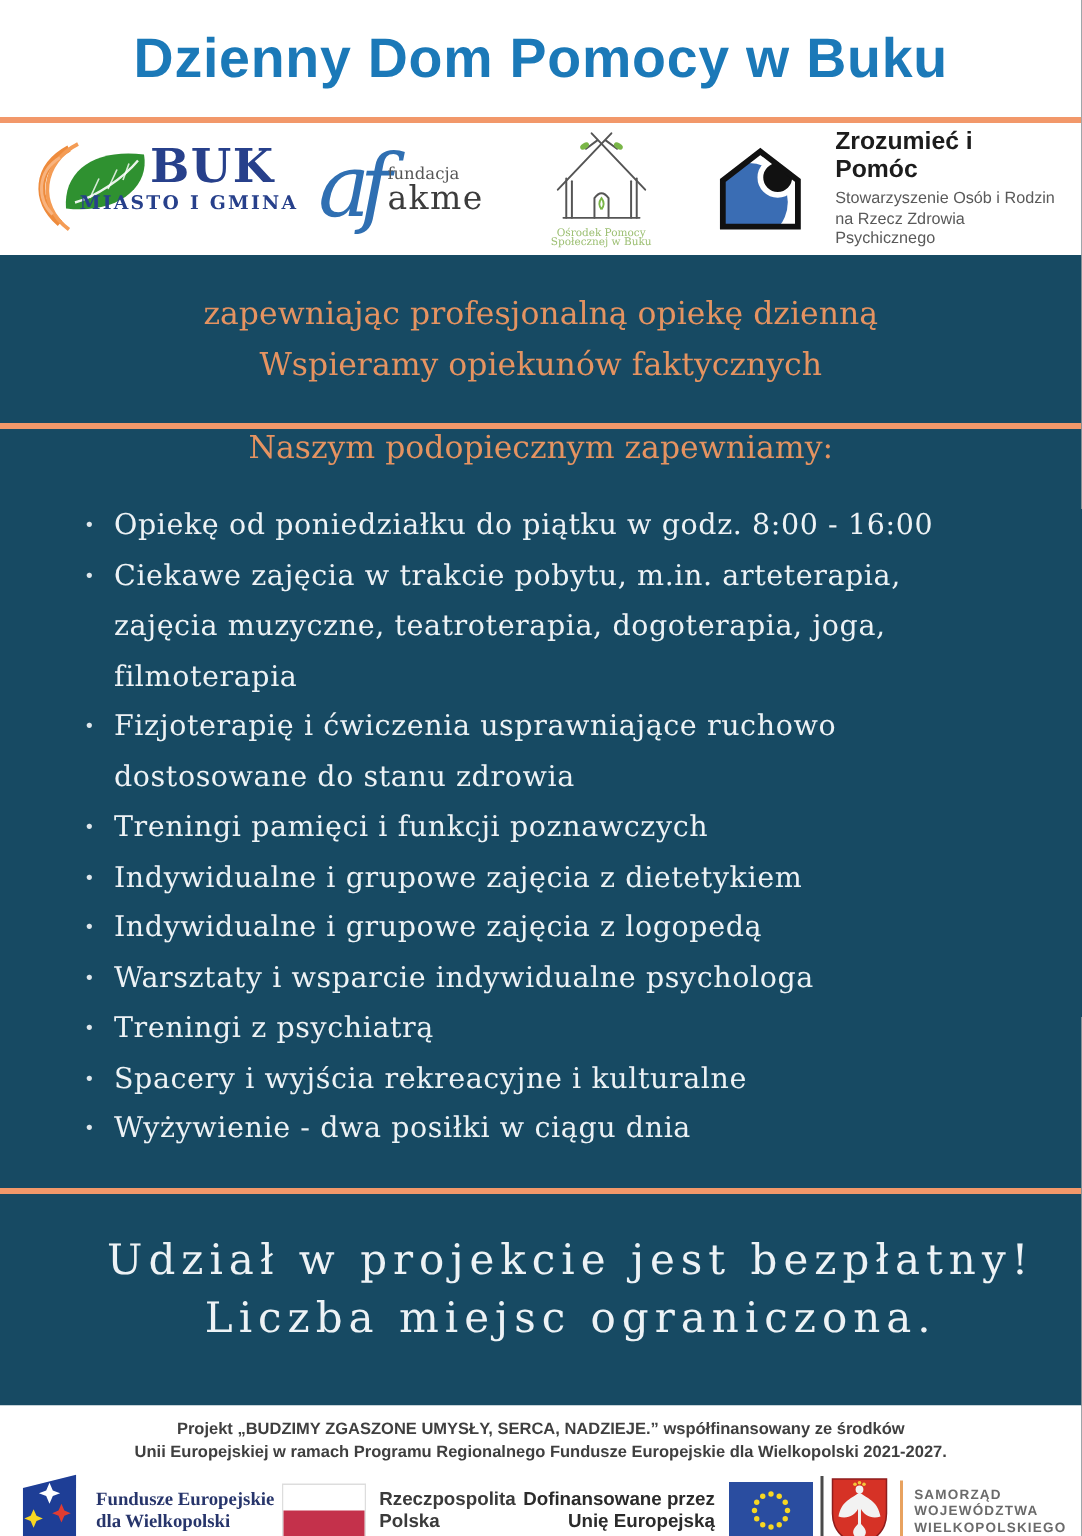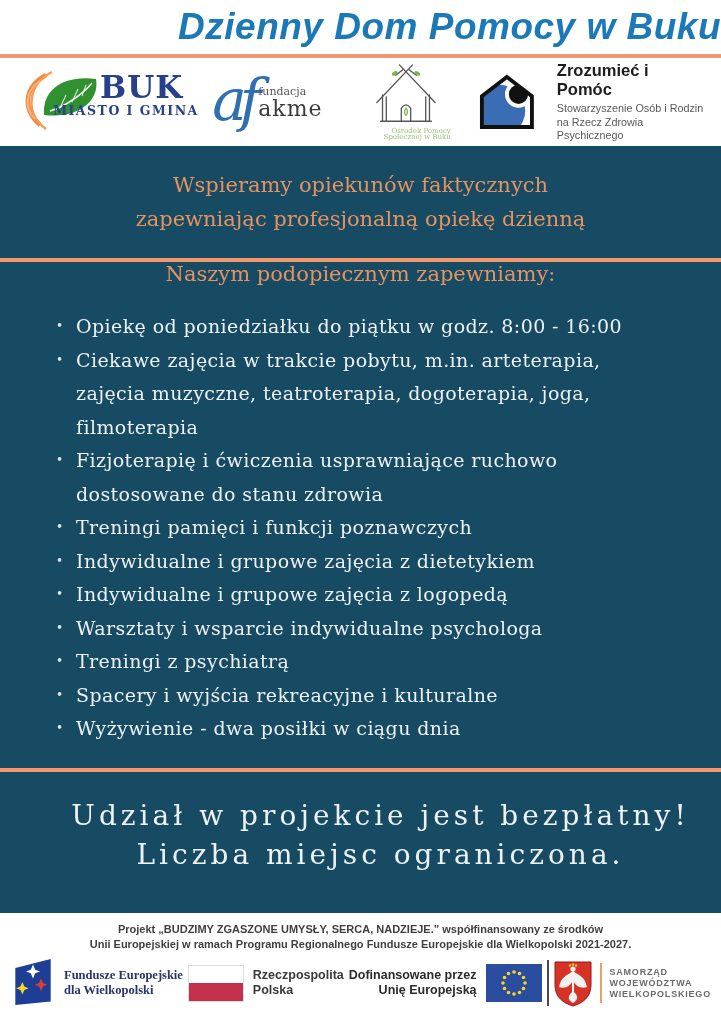--- a/index.html
+++ b/index.html
@@ -3,40 +3,40 @@
 <meta charset="utf-8">
 <style>
   * { margin:0; padding:0; box-sizing:border-box; }
   html,body { background:#888; }
   .page {
     position:relative; width:721px; height:1024px; margin:0 auto;
     background:#ffffff; overflow:hidden;
     font-family:"DejaVu Serif", serif;
   }
   
-  .header { height:58px; display:flex; align-items:center; justify-content:flex-end;
-    border-bottom:4px solid #f2986a; background:#fff;font-style:italic; }
+  .header { height:82px; display:flex; align-items:center; justify-content:center;
+    border-bottom:4px solid #f2986a; background:#fff; }
   .title { font-family:"Liberation Sans", sans-serif; font-weight:bold;
     font-size:37px; letter-spacing:0.5px; color:#1b79b8; }
   
   .logo-band { height:88px; display:flex; align-items:center;
     justify-content:space-between; padding:0 14px; background:#fff; }
   .logo-buk { position:relative; width:198px; height:74px; flex:none; }
   .logo-buk svg { position:absolute; left:2px; top:4px; }
   .buk-name { position:absolute; left:86px; top:4px; font-size:31px;
     color:#27408b; letter-spacing:1px; font-weight:bold; }
   .buk-sub { position:absolute; left:28px; top:38px; width:168px; text-align:center;
     font-size:12.5px; letter-spacing:1.5px; color:#27408b; font-weight:bold; }
   .logo-akme { display:flex; align-items:flex-start; height:74px; flex:none; margin-left:-28px; }
   .af-glyph { font-style:italic; font-size:58px; line-height:70px;
     color:#2f6fb2; letter-spacing:-7px; }
   .akme-col { margin-left:4px; margin-top:20px; }
   .akme-small { font-size:11px; color:#555; }
   .akme-name { font-size:22px; color:#3c3c3c; letter-spacing:1px; line-height:22px; }
-  .logo-ops { width:100px; text-align:right; flex:none; }
+  .logo-ops { width:100px; text-align:center; flex:none; }
   .ops-caption { font-size:7px; line-height:8px; color:#9cbf72; margin-top:-2px; }
   .logo-zip { display:flex; align-items:center; gap:22px; width:228px; flex:none; }
   .zip-text {}
   .zip-title { font-family:"Liberation Sans", sans-serif; font-weight:bold;
     font-size:16.5px; color:#1c1c1c; }
   .zip-sub { font-family:"Liberation Sans", sans-serif; font-size:10.8px;
     color:#595959; line-height:13.5px; margin-top:3px; }
   
   .dark { height:767px; background:#174a63; padding-top:22px; }
   .intro { text-align:center; font-size:21px; line-height:34px; color:#e59361; }
@@ -145,22 +145,22 @@
         <div class="zip-sub">
           <div>Stowarzyszenie Osób i Rodzin</div>
           <div>na Rzecz Zdrowia Psychicznego</div>
         </div>
       </div>
     </div>
   </div>
 
   <div class="dark">
     <div class="intro">
+      <div>zapewniając profesjonalną opiekę dzienną</div>
       <div>Wspieramy opiekunów faktycznych</div>
-      <div>zapewniając profesjonalną opiekę dzienną</div>
     </div>
     <div class="rule rule-1"></div>
     <div class="list-heading">Naszym podopiecznym zapewniamy:</div>
     <ul class="services">
         <li>
           <span class="dot">•</span>
           <span class="txt">Opiekę od poniedziałku do piątku w godz. 8:00 - 16:00</span>
         </li>
         <li>
           <span class="dot">•</span>

